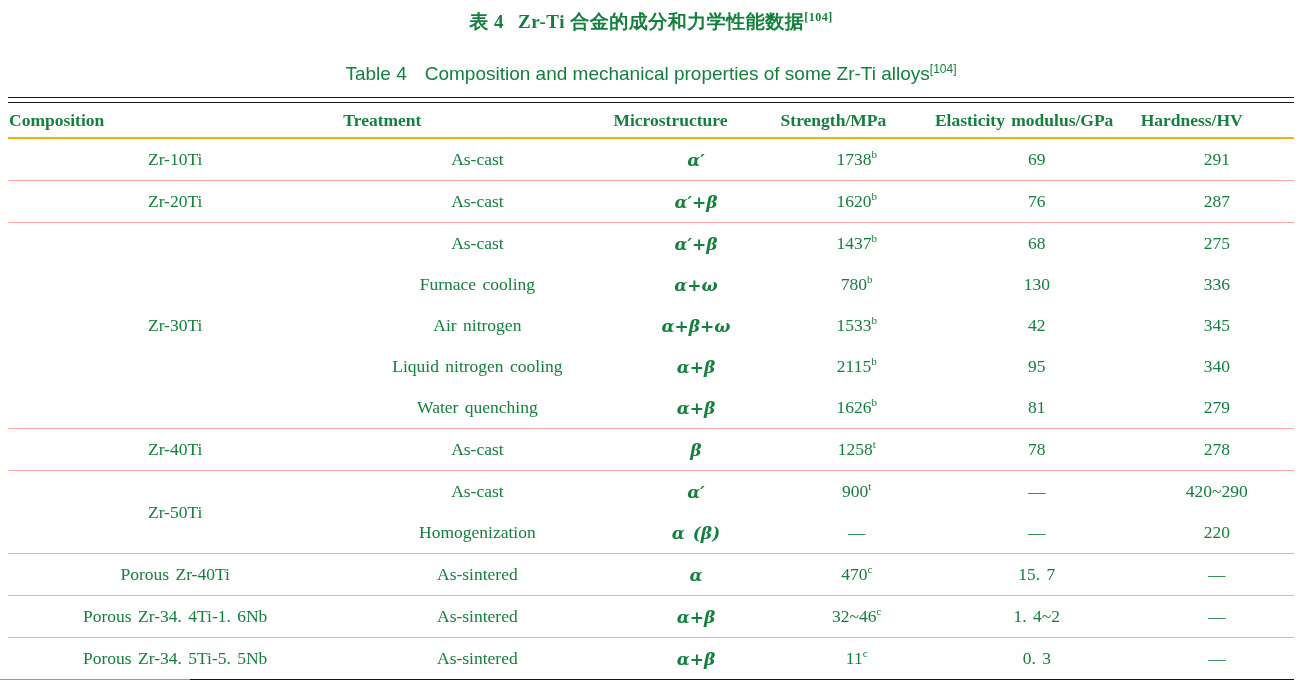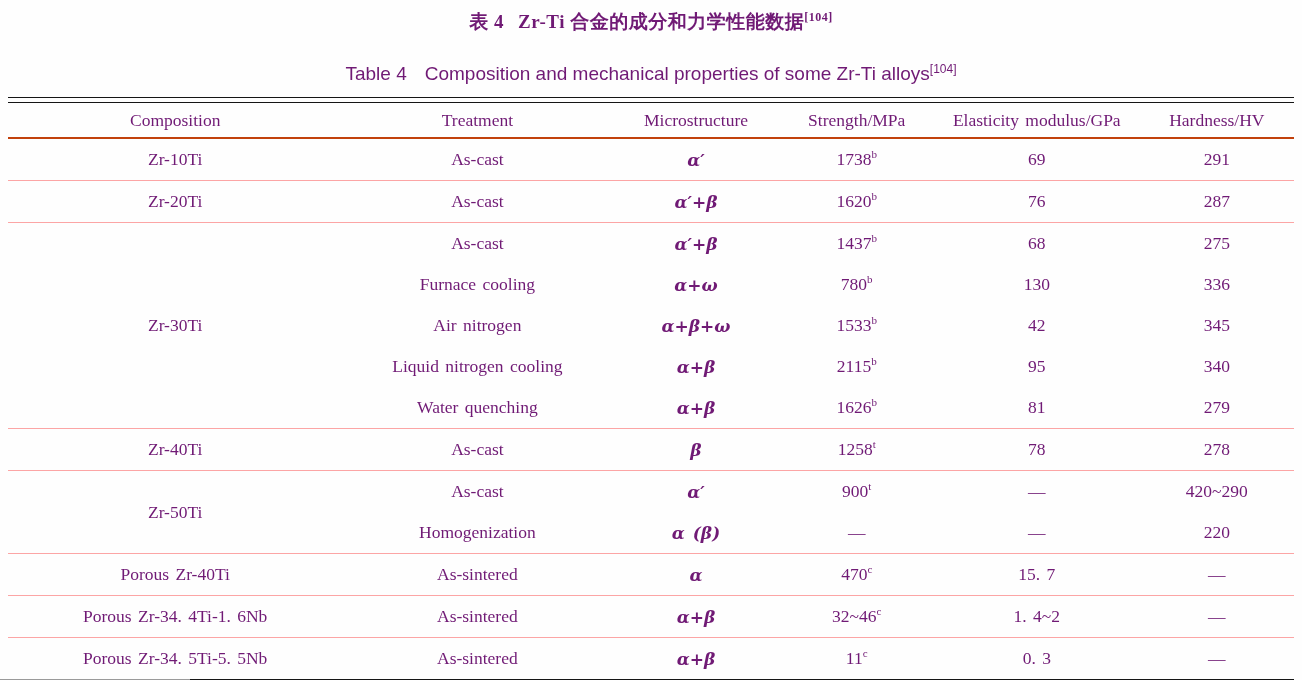--- a/index.html
+++ b/index.html
@@ -1,21 +1,21 @@
 <!DOCTYPE html>
 <html><head>
 <meta charset="utf-8">
 <style>
   html,body { margin:0; padding:0; }
   .page {
     position: relative;
     width: 1302px;
     height: 680px;
     background: #fefefe;
-    color: #701a75;
+    color: #15803d;
     overflow: hidden;
     font-family: "Liberation Serif", serif;
   }
   .title-cn {
     padding-top: 9px;
     text-align: center;
     font-family: "Liberation Serif", serif;
     font-weight: 700;
     font-size: 19px;
     letter-spacing: 0.5px;
@@ -42,24 +42,24 @@
   }
   table.alloy {
     width: 1286px;
     margin: 0 8px;
     border-collapse: collapse;
     table-layout: fixed;
     font-size: 17.5px;
   }
   table.alloy th {
     height: 32px;
-    font-weight: 400;
-    text-align: center;
+    font-weight: 700;
+    text-align: left;
     vertical-align: middle;
-    border-bottom: 2px solid #c2410c;
+    border-bottom: 2px solid #eab308;
     word-spacing: 2px;
   }
   table.alloy td {
     height: 39px;
     text-align: center;
     vertical-align: middle;
     word-spacing: 2px;
   }
   tbody tr.group-start td { border-top: 1px solid #fca5a5; }
   td.micro {

